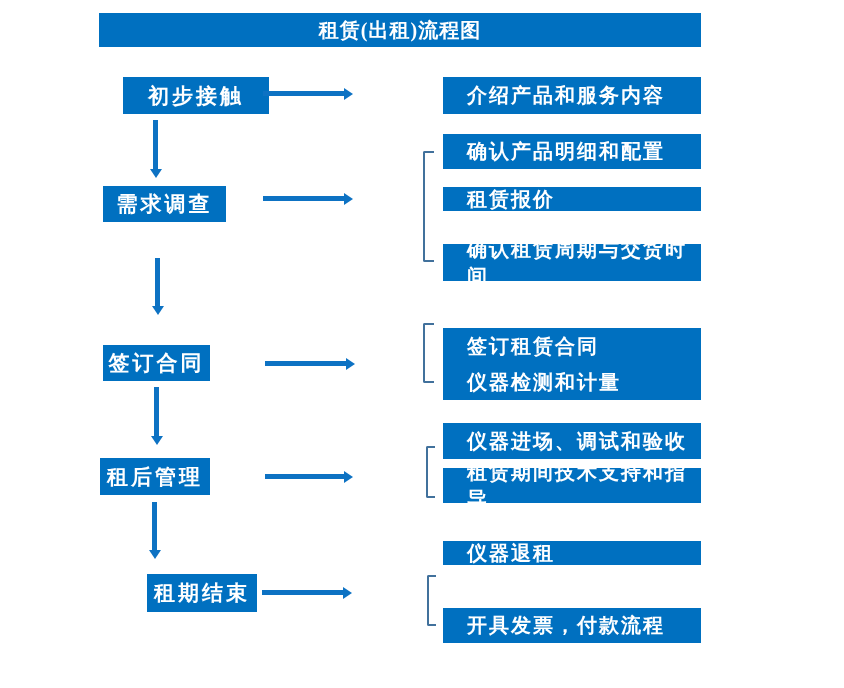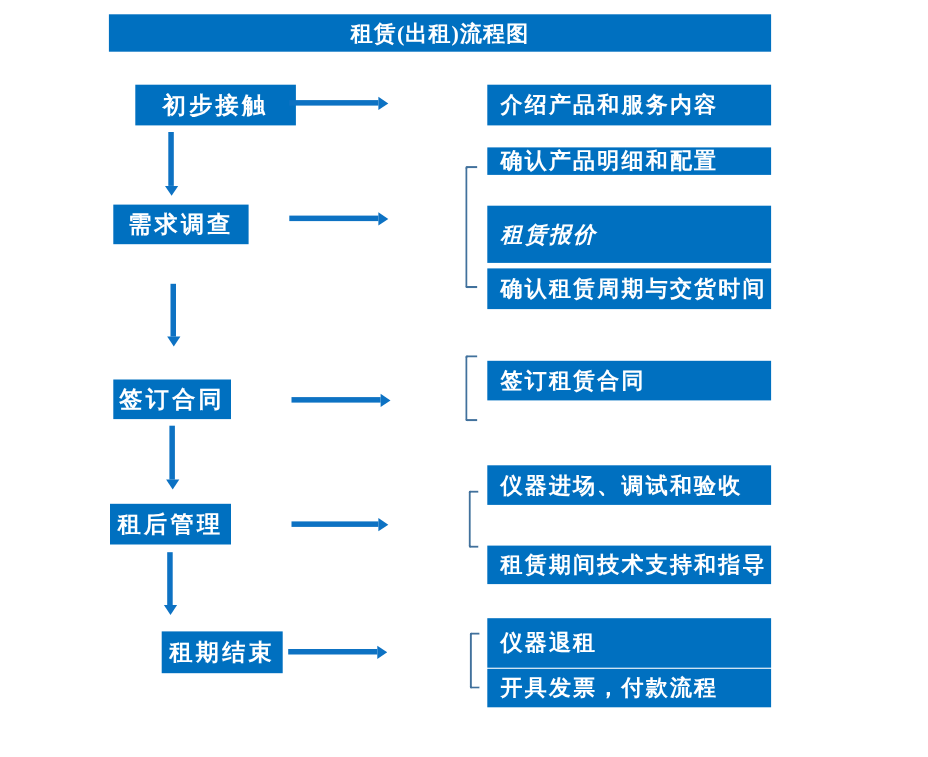--- a/index.html
+++ b/index.html
@@ -26,40 +26,40 @@
     letter-spacing:1px;
   }
   .stage-box{
     justify-content:center;
     font-size:21px;
     letter-spacing:3px;
   }
   .detail-box{
     left:443px;width:258px;
     justify-content:flex-start;
-    padding-left:12px;
+    padding-left:24px;
     font-size:20px;
     letter-spacing:2px;
   }
   
   .s1{left:103px;top:77px;width:146px;height:37px;margin-left:20px;}
   .s2{left:103px;top:186px;width:123px;height:36px;}
   .s3{left:103px;top:345px;width:107px;height:36px;text-align:center;}
   .s4{left:100px;top:458px;width:110px;height:37px;}
   .s5{left:99px;top:574px;width:110px;height:38px;margin-left:48px;}
   
   .r1{top:77px;height:37px;}
-  .r2{top:134px;height:25px;}
-  .r3{top:187px;height:52px;font-style:italic;}
+  .r2{top:134px;height:35px;}
+  .r3{top:187px;height:24px;}
   .r4{top:244px;height:37px;}
   .r5{top:312px;height:36px;margin-top:16px;}
   .r6{top:364px;height:36px;}
   .r7{top:423px;height:36px;}
-  .r8{top:496px;height:35px;}
-  .r9{top:562px;height:45px;}
+  .r8{top:468px;height:35px;}
+  .r9{top:541px;height:24px;}
   .r10{top:608px;height:35px;}
   
   .h-arrow{
     position:absolute;
     height:5px;
     background:#0d72c3;
   }
   .h-arrow::after{
     content:"";
     position:absolute;
@@ -118,20 +118,21 @@
   <div class="blue-box stage-box s2">需求调查</div>
   <div class="blue-box stage-box s3">签订合同</div>
   <div class="blue-box stage-box s4">租后管理</div>
   <div class="blue-box stage-box s5">租期结束</div>
 
   <div class="blue-box detail-box r1">介绍产品和服务内容</div>
   <div class="blue-box detail-box r2">确认产品明细和配置</div>
   <div class="blue-box detail-box r3">租赁报价</div>
   <div class="blue-box detail-box r4">确认租赁周期与交货时间</div>
   <div class="blue-box detail-box r5">签订租赁合同</div>
+  <div class="blue-box detail-box r6">仪器检测和计量</div>
   <div class="blue-box detail-box r7">仪器进场、调试和验收</div>
   <div class="blue-box detail-box r8">租赁期间技术支持和指导</div>
   <div class="blue-box detail-box r9">仪器退租</div>
   <div class="blue-box detail-box r10">开具发票，付款流程</div>
 
   <div class="h-arrow a1"></div>
   <div class="h-arrow a2"></div>
   <div class="h-arrow a3"></div>
   <div class="h-arrow a4"></div>
   <div class="h-arrow a5"></div>

